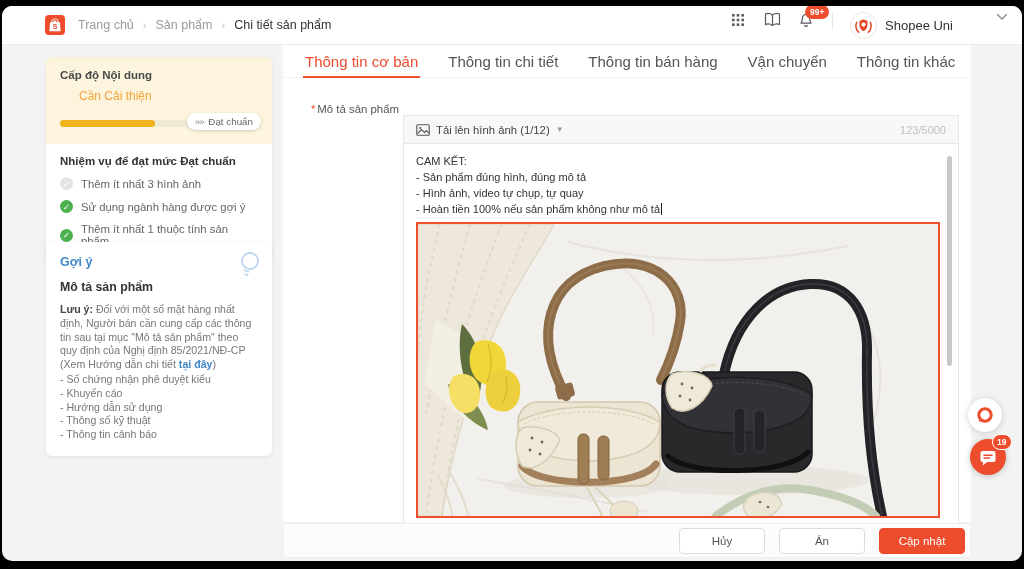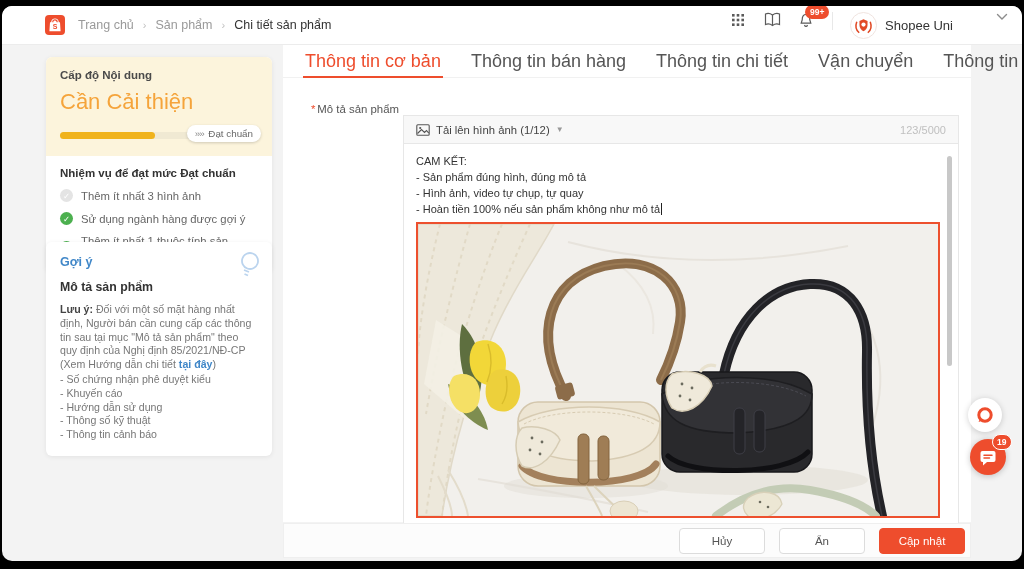--- a/index.html
+++ b/index.html
@@ -20,21 +20,21 @@
   .account { display:flex; align-items:center; gap:8px; }
   .avatar { width:27px; height:27px; border-radius:50%; background:#fff; border:1px solid #f0e4e0; display:flex; align-items:center; justify-content:center; }
   .account-name { font-size:13px; color:#333; font-weight:500; }
   .chev { color:#999; font-size:10px; margin-left:26px; }
 
   
   .card { position:absolute; background:#fff; border-radius:6px; box-shadow:0 1px 5px rgba(0,0,0,.07); }
   .card-level { left:44px; top:51px; width:226px; }
   .level-top { background:#FCF4DC; border-radius:6px 6px 0 0; padding:12px 14px 14px; }
   .level-title { font-size:11.5px; color:#4a4a4a; font-weight:bold; }
-  .level-status { font-size:22px; color:#F5A43B; font-weight:500; margin-top:8px; }
+  .level-status { font-size:12px; color:#F5A43B; font-weight:500; margin-top:8px;margin-left:19px; }
   .progress-row { position:relative; margin-top:13px; height:14px; }
   .progress-track { position:absolute; left:0; right:0; top:4px; height:7px; border-radius:4px; background:#F0E9D3; }
   .progress-fill { height:7px; border-radius:4px; background:#F0B31C; width:48%; }
   .progress-badge { position:absolute; right:-3px; top:-3px; background:#fff; border-radius:10px; padding:3px 8px; font-size:9.8px; color:#666; box-shadow:0 1px 3px rgba(0,0,0,.18); white-space:nowrap; }
   .pb-arrows { color:#8a8a8a; letter-spacing:-1px; margin-right:2px; }
   .tasks { padding:11px 14px 13px; }
   .tasks-title { font-size:11.5px; color:#333; font-weight:bold; }
   .task { display:flex; align-items:center; gap:8px; margin-top:10px; }
   .task-check { width:13px; height:13px; border-radius:50%; color:#fff; font-size:8.5px; display:flex; align-items:center; justify-content:center; flex:none; }
   .task-check.done { background:#4CB04F; }
@@ -46,21 +46,21 @@
   .bulb { position:absolute; right:8px; top:6px; }
   .suggest-sub { font-size:12.3px; font-weight:bold; color:#333; margin-top:11px; }
   .suggest-note { font-size:10.6px; line-height:13.8px; color:#777; margin-top:9px; }
   .suggest-note b { color:#444; }
   .note-link { color:#4087C8; font-weight:bold; cursor:pointer; }
   .suggest-bullets { font-size:10.6px; line-height:13.8px; color:#777; margin-top:1px; }
 
   
   .main-panel { position:absolute; left:281px; top:39px; width:688px; height:477px; background:#fff; }
   .tabbar { height:33px; display:flex; padding-left:20px; gap:26px; border-bottom:1px solid #f1f1f1; }
-  .tab { font-size:18px; color:#555; line-height:33px; padding:0 2px; position:relative; cursor:pointer; white-space:nowrap; }
+  .tab { font-size:15px; color:#555; line-height:33px; padding:0 2px; position:relative; cursor:pointer; white-space:nowrap; }
   .tab.active { color:#EE4D2D; font-weight:500; }
   .tab.active::after { content:""; position:absolute; left:0; right:0; bottom:-1px; height:2.5px; background:#EE4D2D; }
 
   .form-label { position:absolute; left:12px; top:58px; width:104px; text-align:right; font-size:11.4px; color:#555; }
   .req { color:#EE4D2D; margin-right:2px; }
 
   .editor { position:absolute; left:120px; top:50px; width:556px;margin-top:20px; }
   .editor-toolbar { height:29px; background:#f8f8f8; border:1px solid #e7e7e7; display:flex; align-items:center; padding:0 12px; gap:7px; }
   .toolbar-btn { display:flex; align-items:center; gap:6px; font-size:11.3px; color:#444; cursor:pointer; }
   .caret { color:#999; font-size:8px; }
@@ -197,22 +197,22 @@
       <div>- Khuyến cáo</div>
       <div>- Hướng dẫn sử dụng</div>
       <div>- Thông số kỹ thuật</div>
       <div>- Thông tin cảnh báo</div>
     </div>
   </div>
 
   <div class="main-panel">
     <div class="tabbar">
       <div class="tab active">Thông tin cơ bản</div>
+      <div class="tab">Thông tin chi tiết</div>
       <div class="tab">Thông tin bán hàng</div>
-      <div class="tab">Thông tin chi tiết</div>
       <div class="tab">Vận chuyển</div>
       <div class="tab">Thông tin khác</div>
     </div>
 
     <div class="form-label"><span class="req">*</span><span>Mô tả sản phẩm</span></div>
 
     <div class="editor">
       <div class="editor-toolbar">
         <span class="toolbar-btn">
           <svg width="14" height="12" viewBox="0 0 14 12" fill="none" stroke="#555" stroke-width="1.1">

